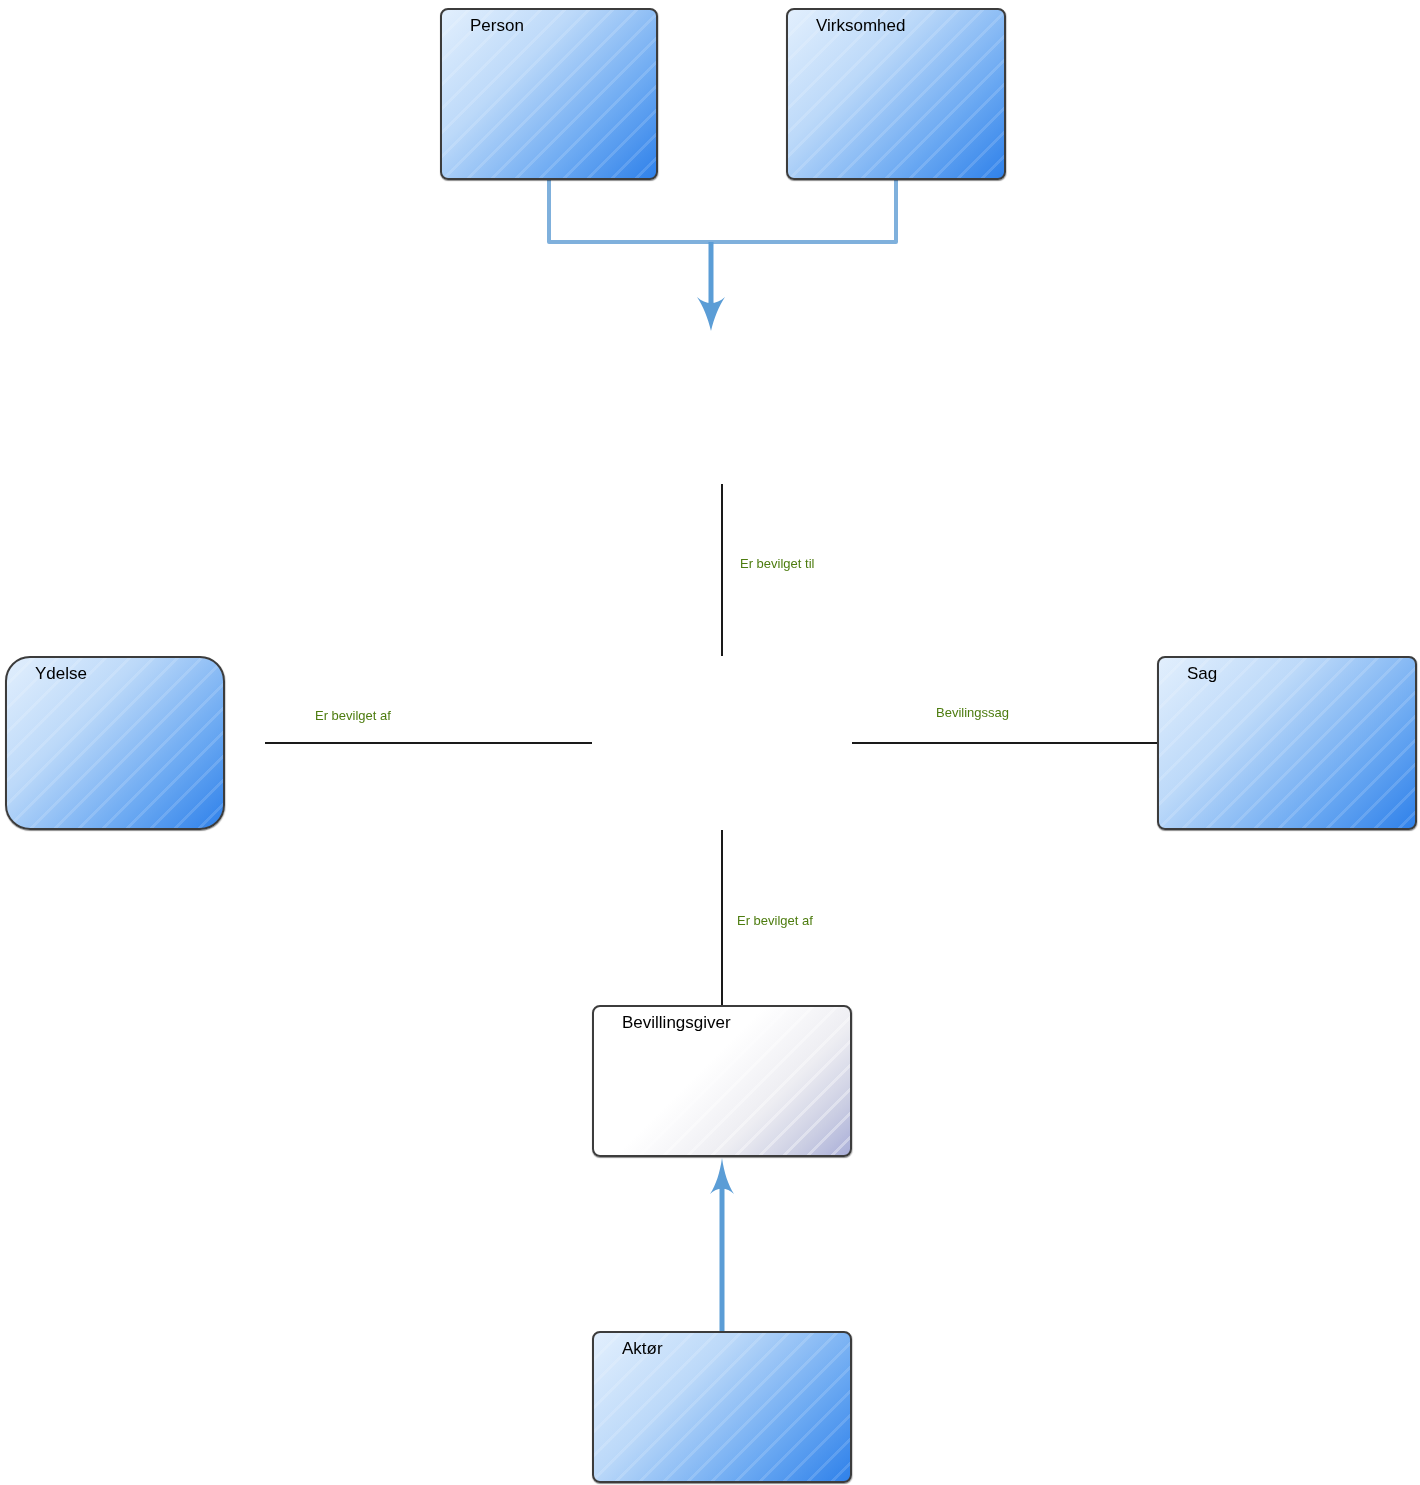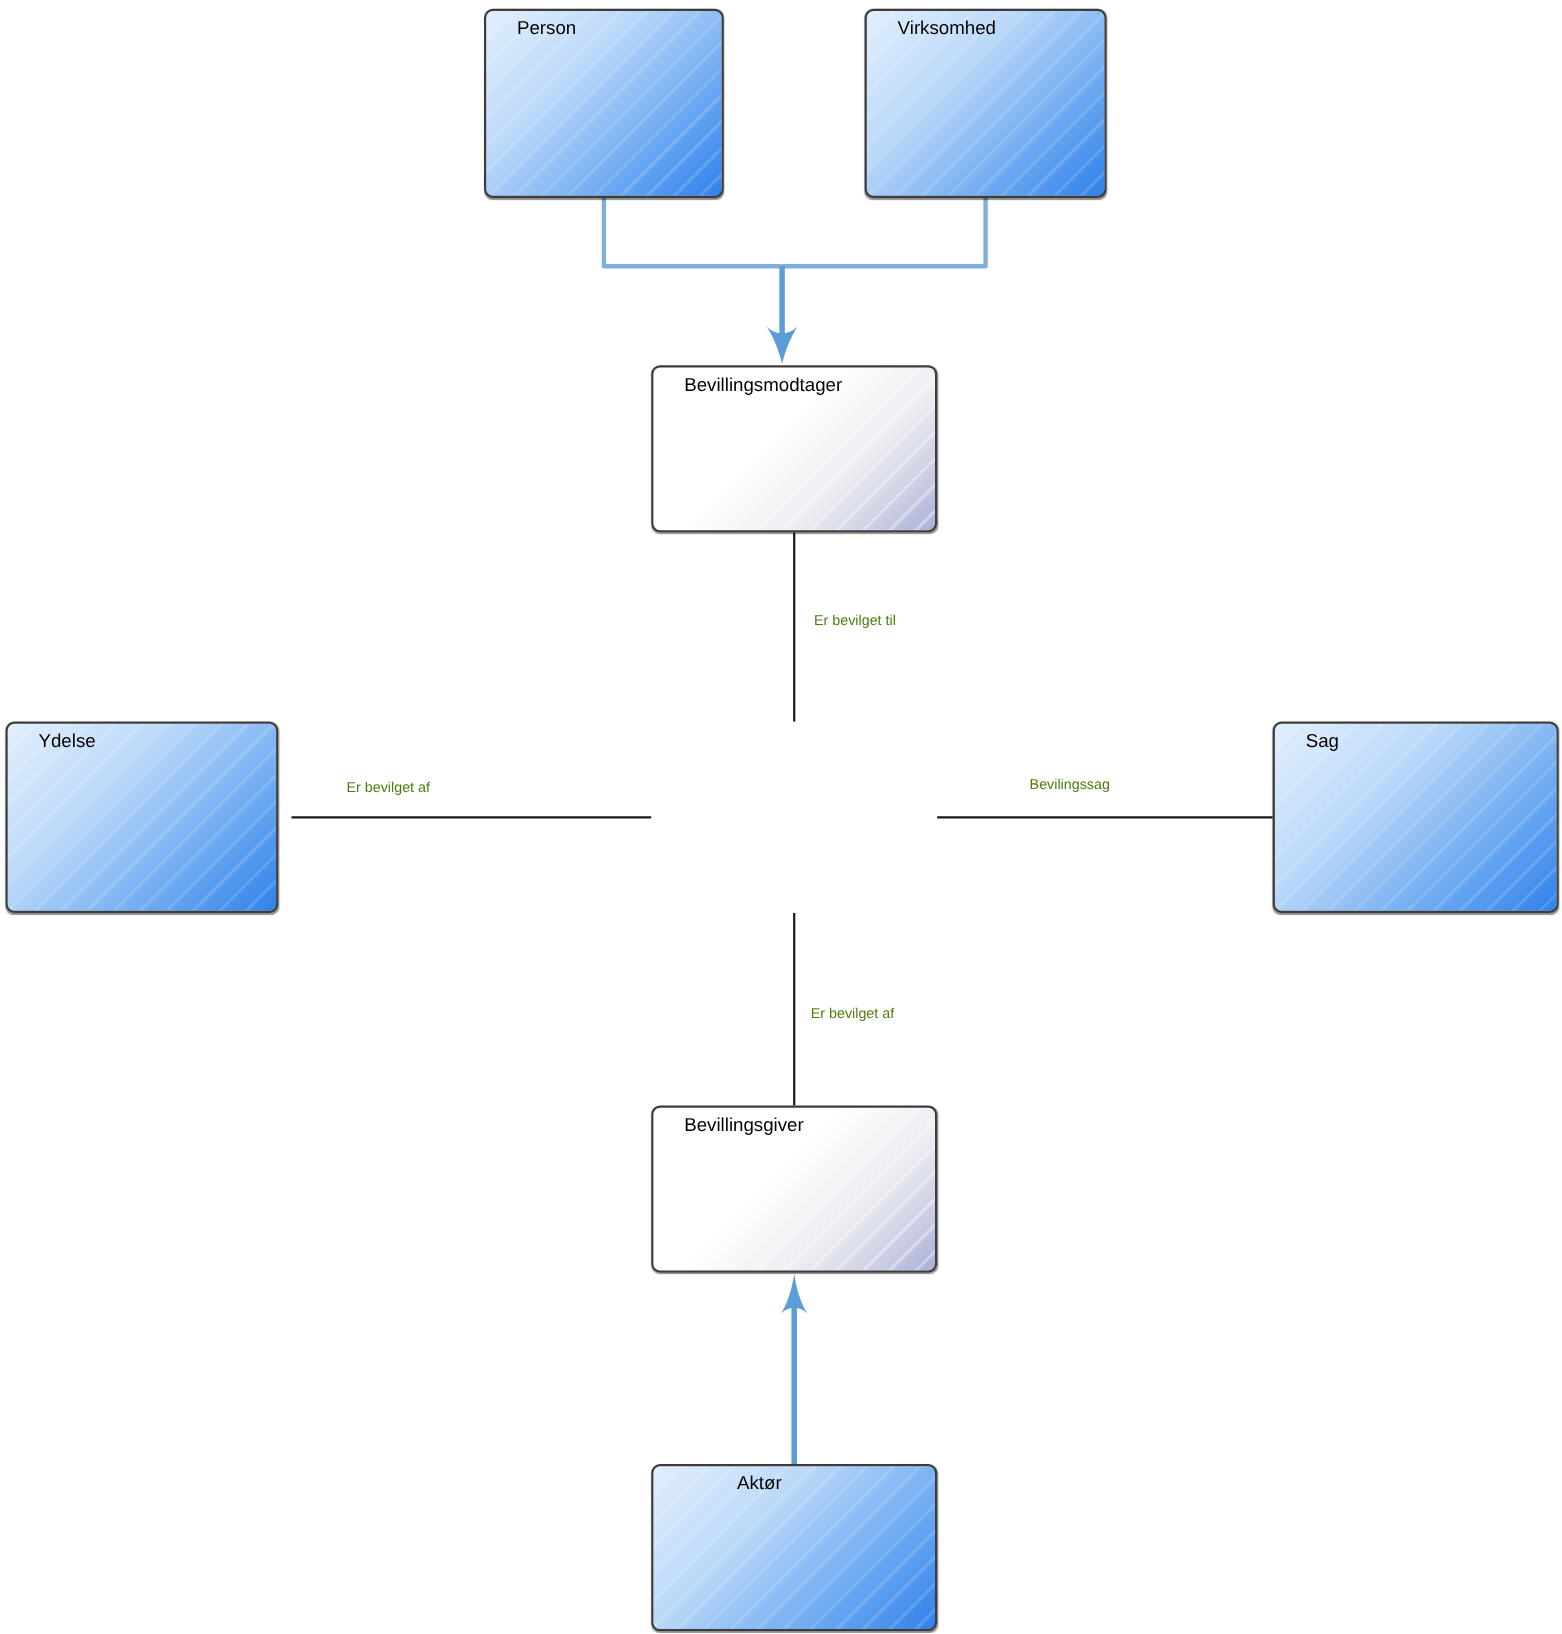--- a/index.html
+++ b/index.html
@@ -52,24 +52,24 @@
     font-size: 13px;
     line-height: 20px;
     color: #4d7c0f;
     white-space: nowrap;
   }
   
   .n-person            { left: 440px;  top: 8px;    width: 218px; height: 172px; }
   .n-virksomhed        { left: 786px;  top: 8px;    width: 220px; height: 172px; }
   .n-bevillingsmodtager{ left: 592px;  top: 332px;  width: 260px; height: 152px; }
   .n-bevilling         { left: 592px;  top: 656px;  width: 260px; height: 174px; }
-  .n-ydelse            { left: 5px;    top: 656px;  width: 248px; height: 174px; }
+  .n-ydelse            { left: 5px;    top: 656px;  width: 220px; height: 174px; border-radius: 25px; }
   .n-sag               { left: 1157px; top: 656px;  width: 260px; height: 174px; }
   .n-bevillingsgiver   { left: 592px;  top: 1005px; width: 260px; height: 152px; }
-  .n-aktoer            { left: 592px;  top: 1331px; width: 260px; height: 152px; padding-left: 48px; }
+  .n-aktoer            { left: 592px;  top: 1331px; width: 260px; height: 152px; }
   
   .l-er-bevilget-til { left: 740px; top: 554px; }
   .l-er-bevilling-af { left: 315px; top: 706px; }
   .l-bevilingssag    { left: 936px; top: 703px; }
   .l-er-bevilget-af  { left: 737px; top: 911px; }
 </style>
 </head>
 <body>
 
 <div class="canvas">
@@ -90,23 +90,20 @@
   </svg>
 
   <div class="node node-blue n-person">
     <span class="node-label">Person</span>
   </div>
 
   <div class="node node-blue n-virksomhed">
     <span class="node-label">Virksomhed</span>
   </div>
 
-  <div class="node node-white n-bevillingsmodtager">
-    <span class="node-label">Bevillingsmodtager</span>
-  </div>
 
 
   <div class="node node-blue n-ydelse">
     <span class="node-label">Ydelse</span>
   </div>
 
   <div class="node node-blue n-sag">
     <span class="node-label">Sag</span>
   </div>
 

